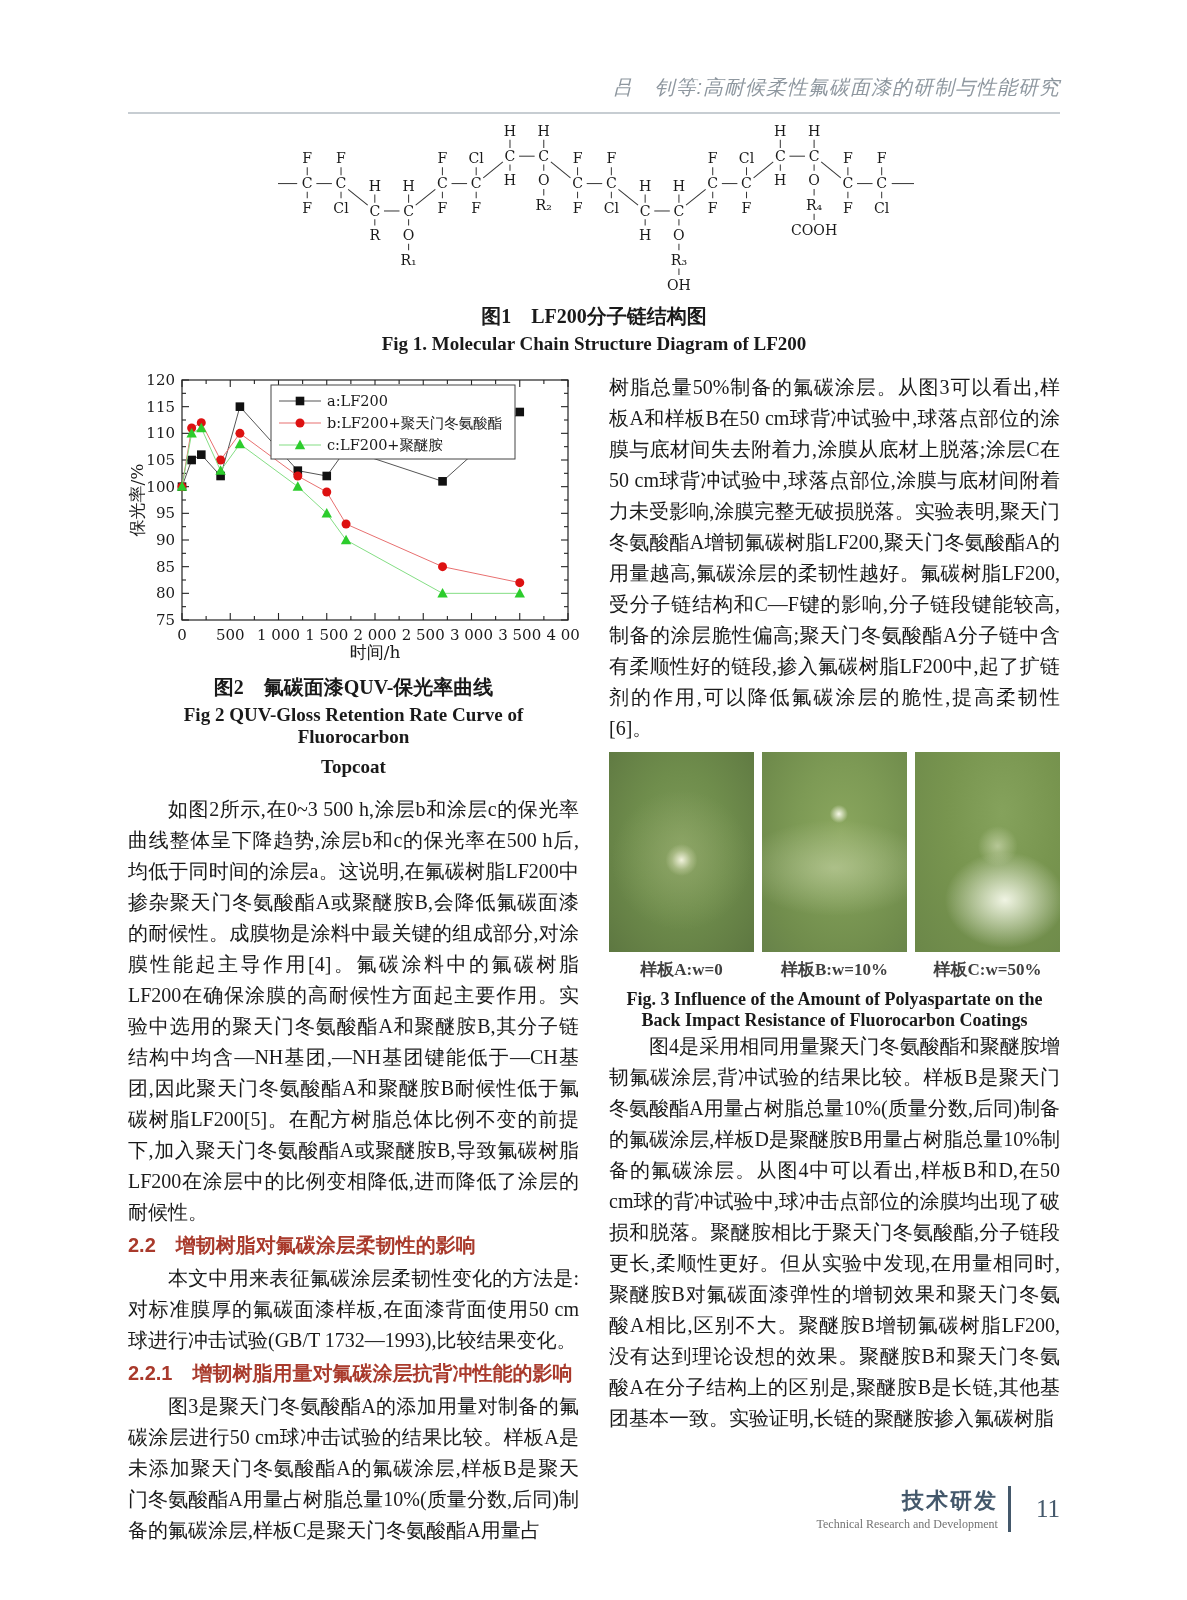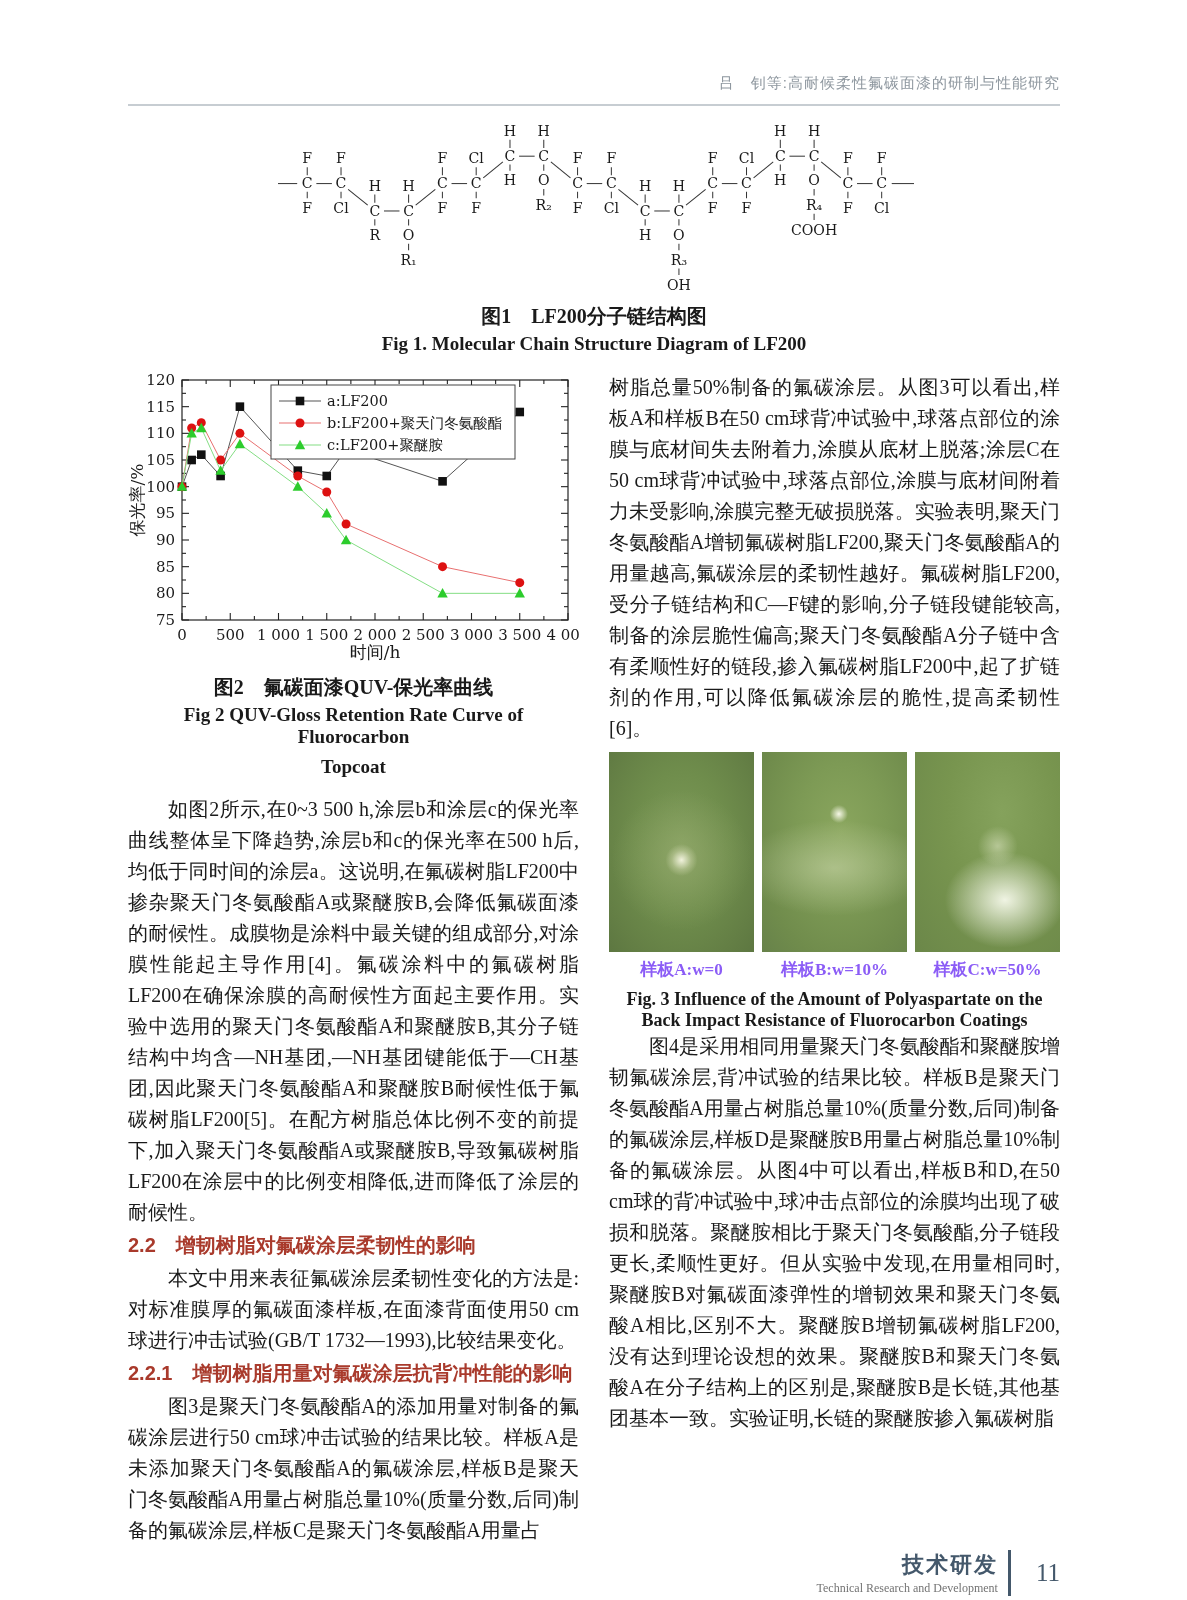--- a/index.html
+++ b/index.html
@@ -1,21 +1,21 @@
 <!DOCTYPE html>
 <html><head>
 <meta charset="utf-8">
 <style>
   html,body{margin:0;padding:0;background:#e8e8e8;}
   .page{position:relative;width:1187px;height:1600px;margin:0 auto;background:#ffffff;overflow:hidden;
         font-family:"Liberation Serif","DejaVu Serif",serif;color:#1a1a1a;}
 
   .header{position:absolute;left:128px;right:127px;top:74px;}
   .header-title{text-align:right;color:#8e979f;font-family:"Liberation Sans","DejaVu Sans",sans-serif;
-        font-size:15px;letter-spacing:1px;padding-bottom:11px;border-bottom:2px solid #c7cdd2;}
+        font-size:20px;letter-spacing:1px;padding-bottom:11px;border-bottom:2px solid #c7cdd2;font-style:italic;}
 
   .fig1{position:absolute;left:128px;top:116px;width:932px;text-align:center;}
   .cap-zh{font-weight:bold;font-size:20px;margin-top:4px;}
   .cap-en{font-weight:bold;font-size:19px;margin-top:3px;}
 
   .columns{position:absolute;left:128px;top:372px;width:932px;display:flex;gap:30px;}
   .col{width:451px;}
 
   .body-text{font-size:20px;line-height:31px;text-align:justify;margin:0;}
   .ind{text-indent:2em;}
@@ -32,26 +32,26 @@
     radial-gradient(ellipse at 50% 45%, #7d9a58 0%, #6f8d4c 45%, #647f45 80%, #5d7741 100%);}
   .photo-b{background:
     radial-gradient(circle 13px at 53% 31%, rgba(252,252,238,.95), rgba(0,0,0,0) 70%),
     radial-gradient(ellipse 95px 48px at 50% 58%, rgba(214,224,184,.5), rgba(0,0,0,0) 100%),
     radial-gradient(ellipse at 55% 40%, #8aa65e 0%, #7d9a55 40%, #708c4c 75%, #67824a 100%);}
   .photo-c{background:
     radial-gradient(ellipse 60px 48px at 62% 74%, rgba(250,252,240,.92), rgba(0,0,0,0) 100%),
     radial-gradient(circle 20px at 57% 47%, rgba(226,233,201,.55), rgba(0,0,0,0) 100%),
     radial-gradient(ellipse at 60% 30%, #85a25c 0%, #78954f 45%, #6b8749 100%);}
   .photo-labels{display:flex;gap:8px;margin-top:6px;}
-  .photo-label{flex:1;text-align:center;color:#8b5cf6;font-weight:bold;font-size:17px;}
+  .photo-label{flex:1;text-align:center;color:#404040;font-weight:bold;font-size:17px;}
   .fig3-caption{text-align:center;margin-top:8px;}
   .fig3-caption .cap-zh{font-size:19px;}
   .fig3-caption .cap-en{font-size:18px;}
 
-  .footer{position:absolute;right:127px;top:1550px;display:flex;align-items:center;}
+  .footer{position:absolute;right:127px;top:1486px;display:flex;align-items:center;}
   .footer-left{text-align:right;padding-right:10px;}
   .f-zh{font-family:"Liberation Sans","DejaVu Sans",sans-serif;font-weight:bold;font-size:22px;
         color:#44586b;letter-spacing:2px;}
   .f-en{font-size:12px;color:#737373;margin-top:1px;margin-left:36px;}
   .f-bar{width:3px;height:46px;background:#44586b;}
   .f-num{font-size:25px;color:#44586b;padding-left:25px;}
 
   svg text{fill:#1a1a1a;}
   .atom{font-family:"DejaVu Serif","Liberation Serif",serif;font-size:15.5px;}
   .tick{font-family:"DejaVu Serif","Liberation Serif",serif;font-size:15px;}

